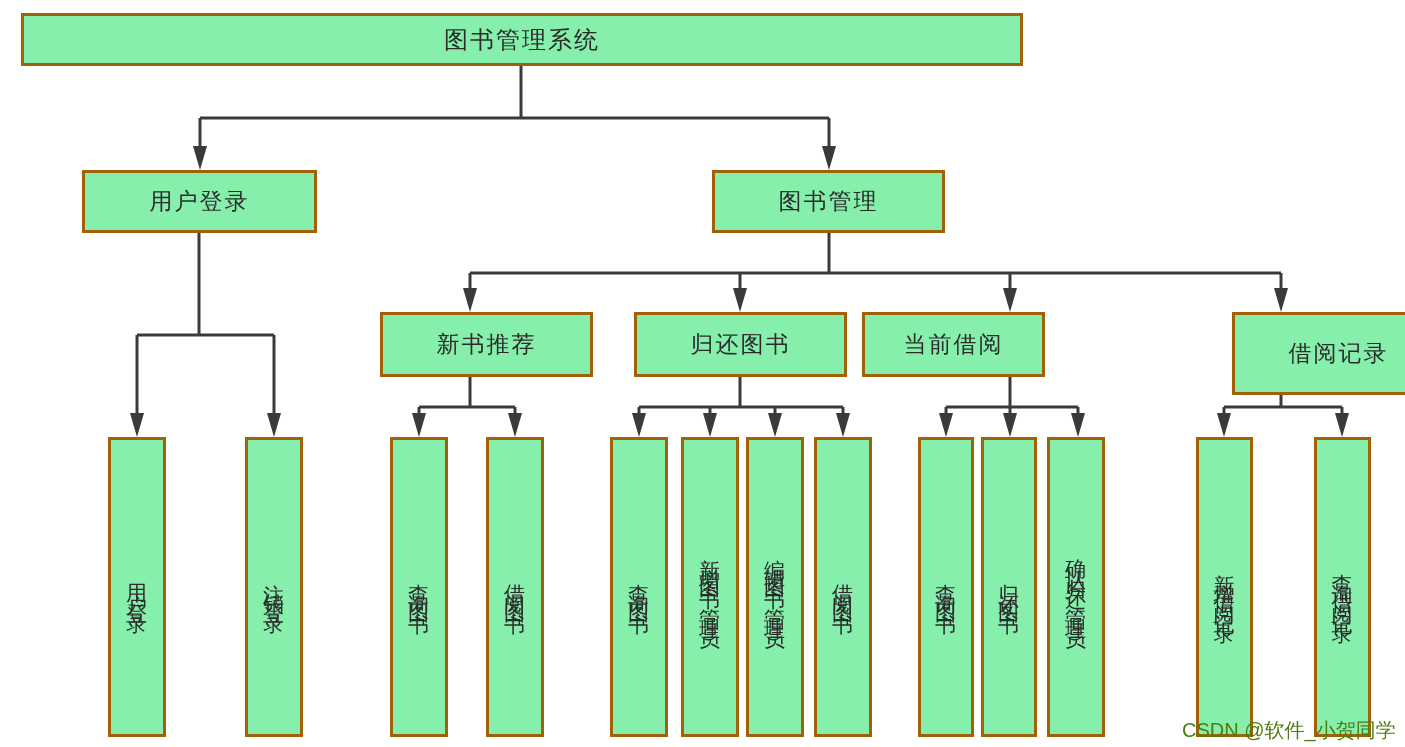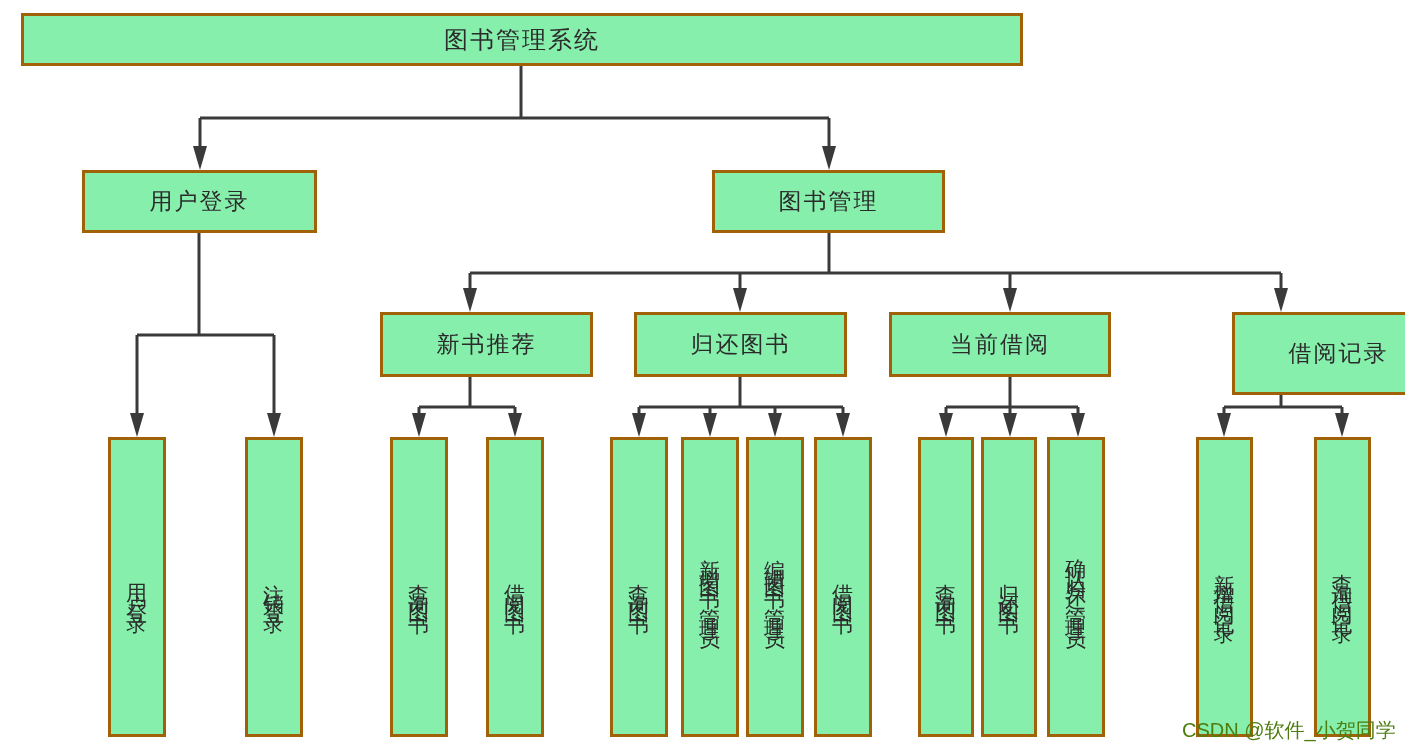--- a/index.html
+++ b/index.html
@@ -141,21 +141,21 @@
     </g>
   </svg>
 
   <div class="node root hbox">图书管理系统</div>
 
   <div class="node hbox" style="left:82px; top:170px; width:235px; height:63px;">用户登录</div>
   <div class="node hbox" style="left:712px; top:170px; width:233px; height:63px;">图书管理</div>
 
   <div class="node hbox" style="left:364px; top:312px; width:213px; height:65px;margin-left:16px;">新书推荐</div>
   <div class="node hbox" style="left:634px; top:312px; width:213px; height:65px;">归还图书</div>
-  <div class="node hbox" style="left:889px; top:312px; width:222px; height:65px;">当前借阅</div>
+  <div class="node hbox" style="left:862px; top:312px; width:183px; height:65px;">当前借阅</div>
   <div class="node hbox" style="left:1232px; top:312px; width:213px; height:83px;">借阅记录</div>
 
   <div class="node leaf" style="left:108px;">
     <span class="vtext">用户登录</span>
   </div>
   <div class="node leaf" style="left:245px;">
     <span class="vtext">注销登录</span>
   </div>
   <div class="node leaf" style="left:390px;">
     <span class="vtext">查询图书</span>

